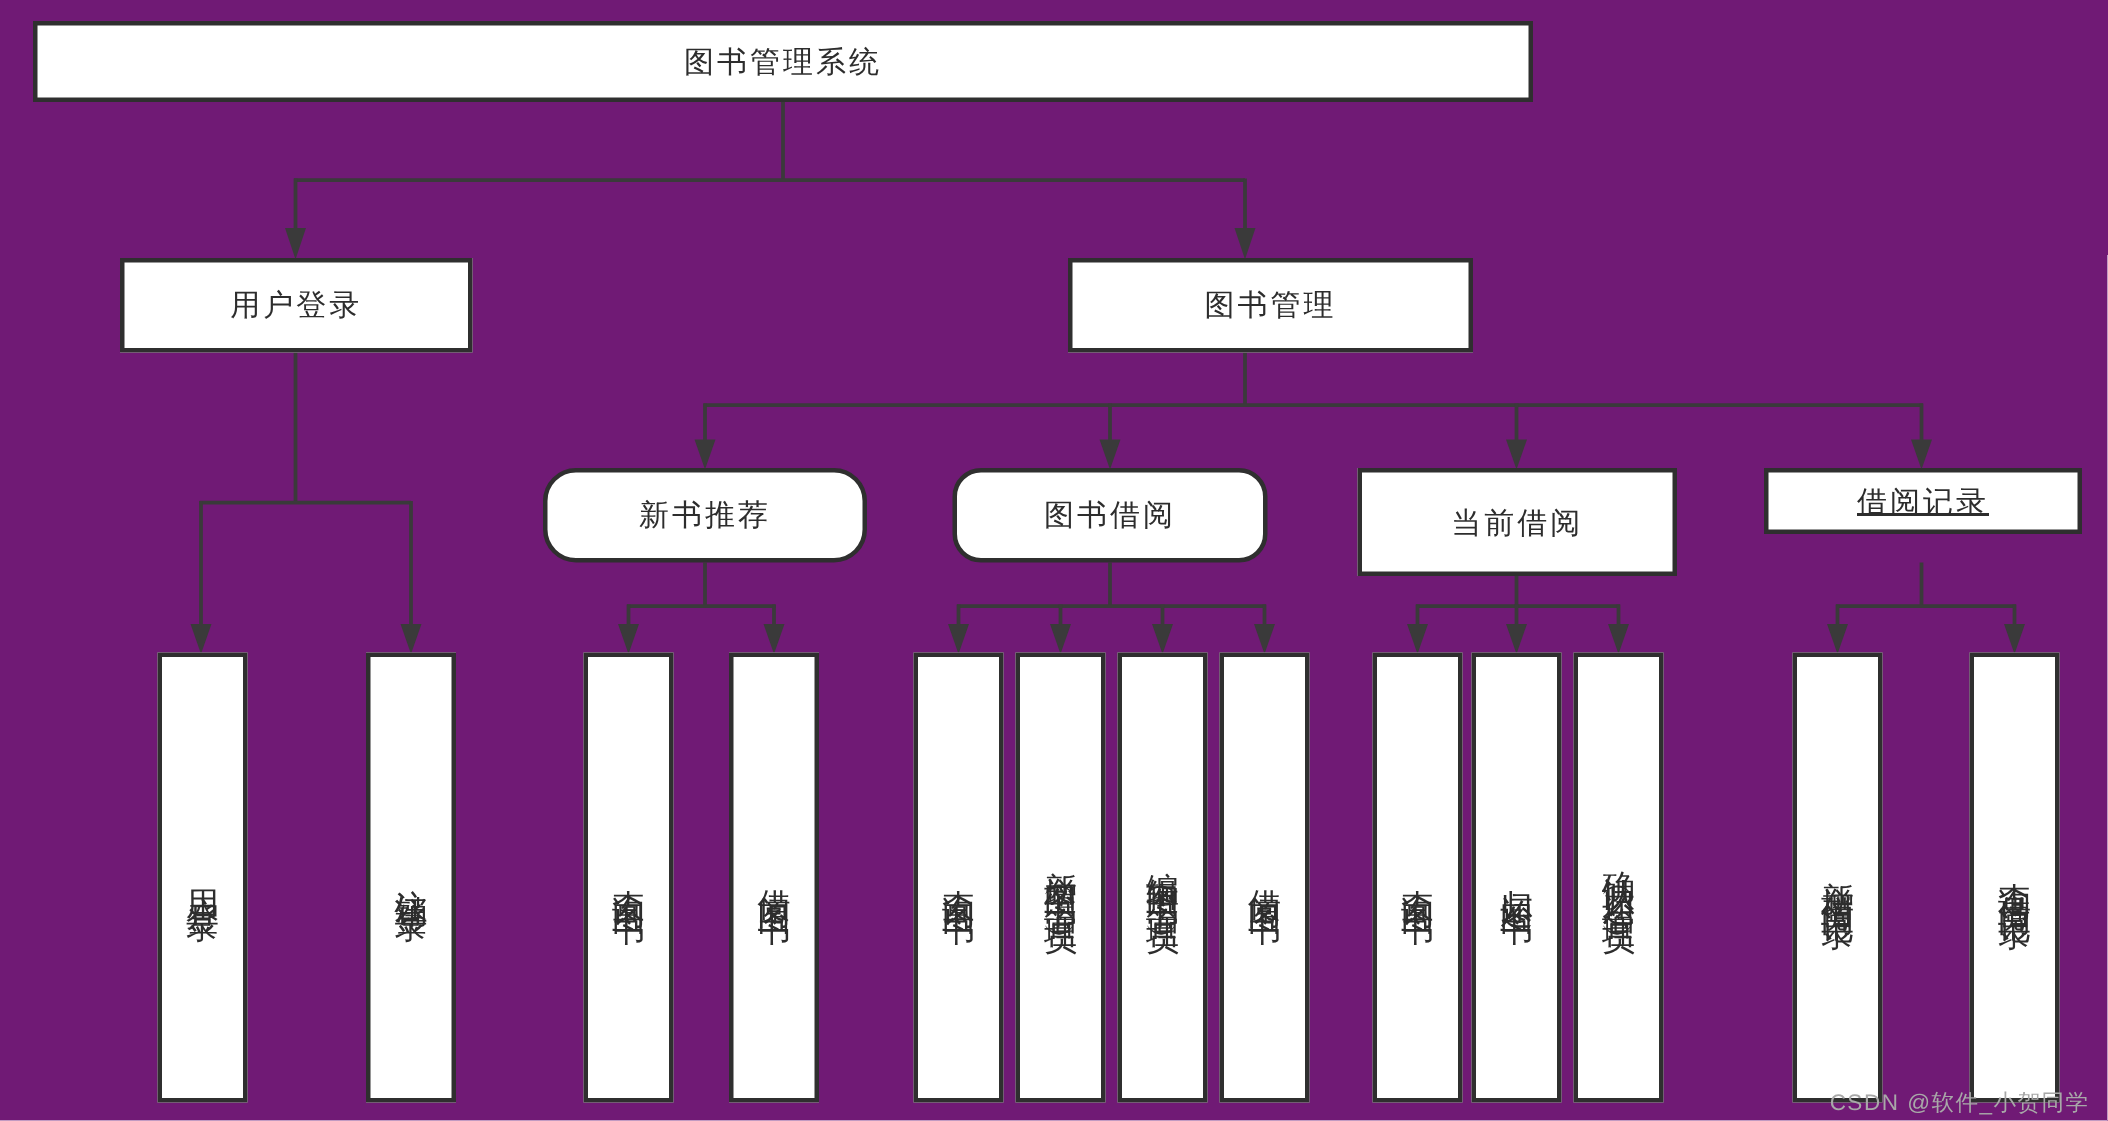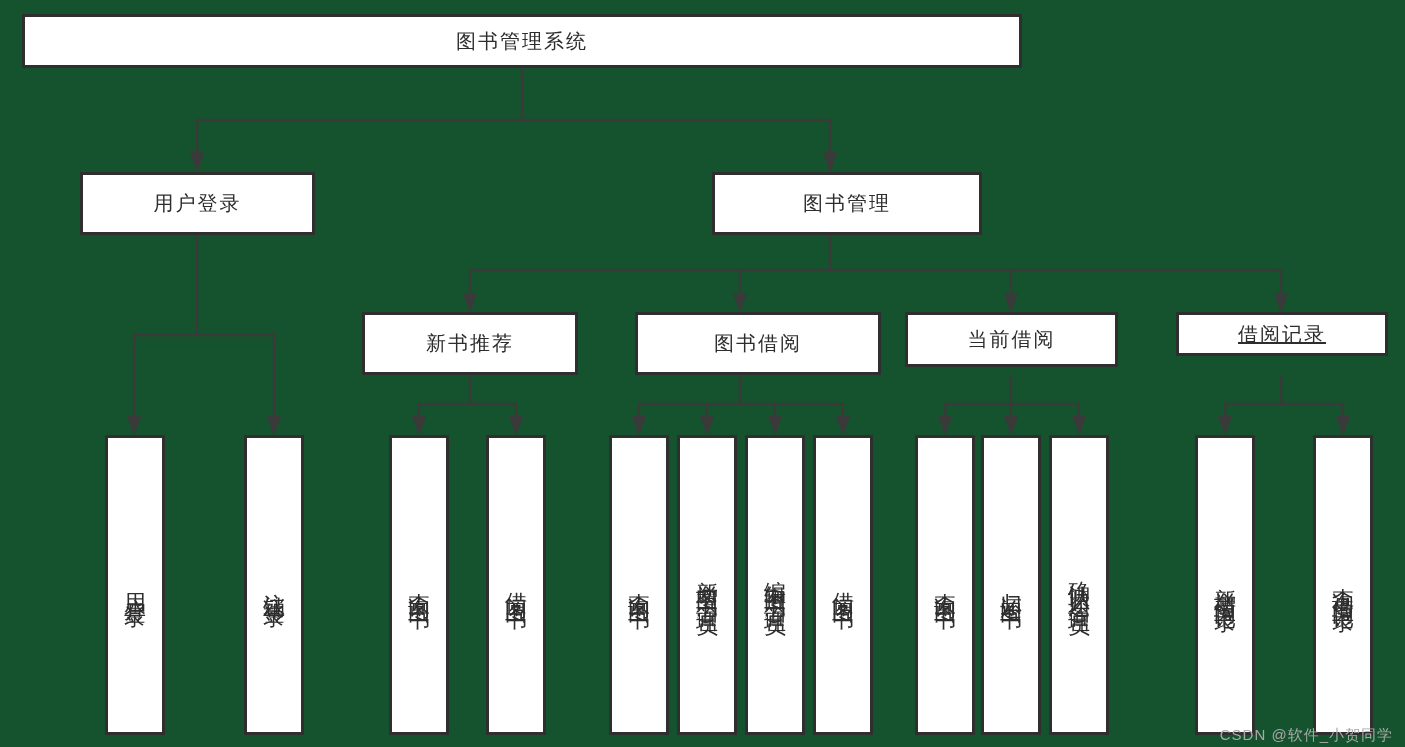--- a/index.html
+++ b/index.html
@@ -1,21 +1,21 @@
 <!DOCTYPE html>
 <html><head>
 <meta charset="utf-8">
 <style>
   html, body { margin: 0; padding: 0; background: #ffffff; }
   body { font-family: "Liberation Sans", sans-serif; }
   #canvas {
     position: relative;
     width: 1405px;
     height: 747px;
-    background: #14532d;
+    background: #701a75;
     overflow: hidden;
   }
   #connectors {
     position: absolute;
     left: 0; top: 0;
     width: 1405px; height: 747px;
     pointer-events: none;
   }
   .hnode {
     position: absolute;
@@ -139,27 +139,27 @@
     <span>图书管理系统</span>
   </div>
 
   <div class="hnode" style="left:80px; top:172px; width:235px; height:63px;">
     <span>用户登录</span>
   </div>
   <div class="hnode" style="left:712px; top:172px; width:270px; height:63px;">
     <span>图书管理</span>
   </div>
 
-  <div class="hnode" style="left:362px; top:312px; width:216px; height:63px;">
+  <div class="hnode" style="left:362px; top:312px; width:216px; height:63px;border-radius:22px;">
     <span>新书推荐</span>
   </div>
-  <div class="hnode" style="left:635px; top:312px; width:246px; height:63px;">
+  <div class="hnode" style="left:635px; top:312px; width:210px; height:63px;border-radius:19px;">
     <span>图书借阅</span>
   </div>
-  <div class="hnode" style="left:905px; top:312px; width:213px; height:55px;">
+  <div class="hnode" style="left:905px; top:312px; width:213px; height:72px;">
     <span>当前借阅</span>
   </div>
   <div class="hnode" style="left:1176px; top:312px; width:212px; height:44px;text-decoration:underline;">
     <span>借阅记录</span>
   </div>
 
   <div class="vnode" style="left:105px;">
     <span>用户登录</span>
   </div>
   <div class="vnode" style="left:244px;">

